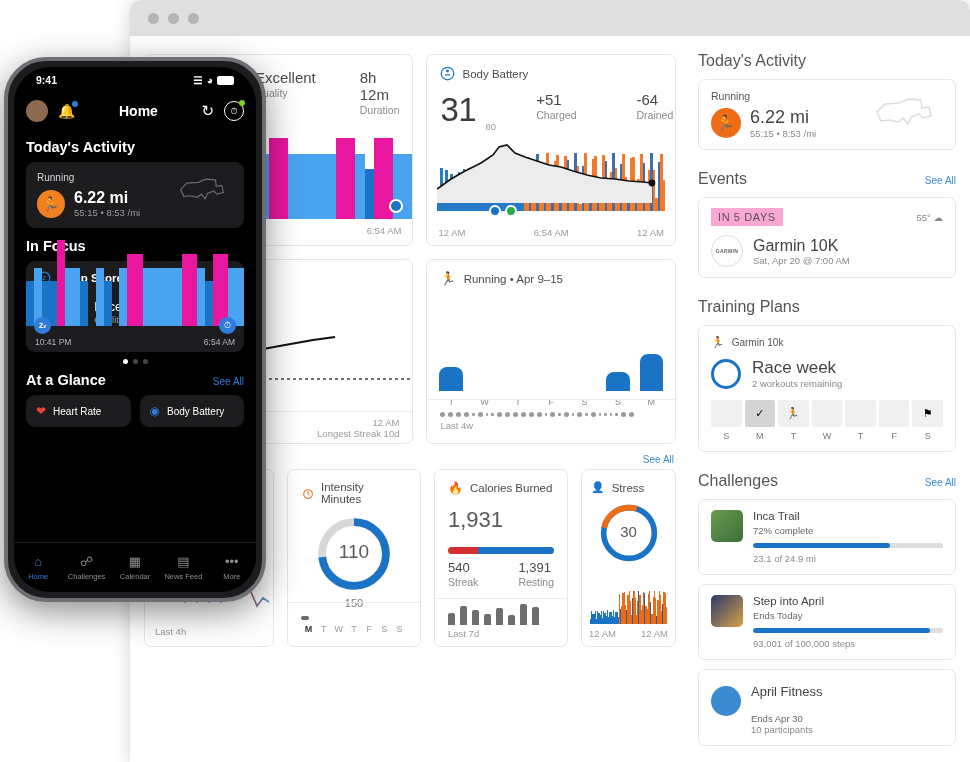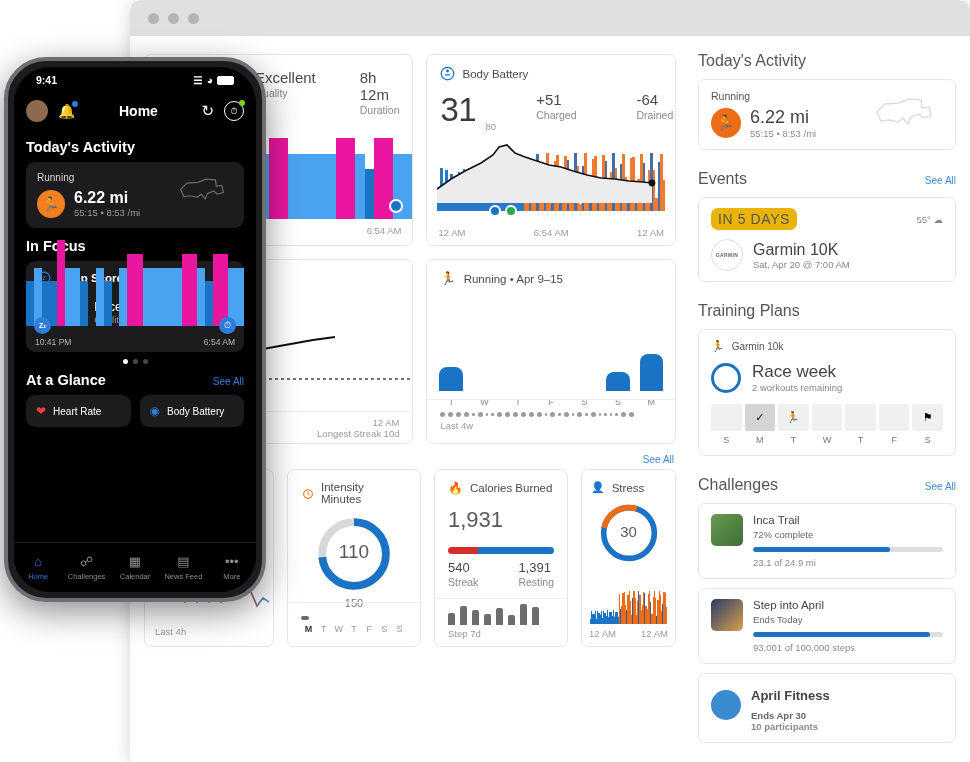--- a/index.html
+++ b/index.html
@@ -74,22 +74,22 @@
 
   
   .side-h {
     font-size: 16px; color: #555; font-weight: 400;
     display: flex; justify-content: space-between; align-items: baseline;
   }
   .see-all { font-size: 10px; color: #3b8bd0; cursor: pointer; }
   .s-card { background:#fff; border:1px solid #e6e6e6; border-radius:7px; margin-top:9px; }
 
   .badge {
-    background: #eab308; color: #555; font-size: 14px; letter-spacing: .6px;
-    padding: 3px 7px; border-radius: 7px; display: inline-block;
+    background: #f9a8d4; color: #555; font-size: 11px; letter-spacing: .6px;
+    padding: 3px 7px; border-radius: 1px; display: inline-block;
   }
   .prog-track { height: 5px; background: #dedede; border-radius: 3px; overflow: hidden; }
   .prog-fill { height: 100%; background: #1a73c4; border-radius: 3px; }
 
   
   .weekstrip { display: flex; gap: 3px; }
   .wk-cell { flex:1; height: 27px; background: #f0f0f0; border-radius:2px;
              display:flex; align-items:center; justify-content:center; font-size:11px; }
   .wk-lbl { flex:1; text-align:center; font-size:9px; color:#777; padding-top:4px; }
 
@@ -502,21 +502,21 @@
             <div id="calBars" style="display:flex;gap:5px;align-items:flex-end;height:18px;margin-bottom:3px">
                 <div style="width: 7px; height: 11.8px; background: rgb(109, 109, 109); border-radius: 2px 2px 0px 0px;"></div>
                 <div style="width: 7px; height: 18.4px; background: rgb(109, 109, 109); border-radius: 2px 2px 0px 0px;"></div>
                 <div style="width: 7px; height: 14.44px; background: rgb(109, 109, 109); border-radius: 2px 2px 0px 0px;"></div>
                 <div style="width: 7px; height: 10.92px; background: rgb(109, 109, 109); border-radius: 2px 2px 0px 0px;"></div>
                 <div style="width: 7px; height: 16.64px; background: rgb(109, 109, 109); border-radius: 2px 2px 0px 0px;"></div>
                 <div style="width: 7px; height: 9.6px; background: rgb(109, 109, 109); border-radius: 2px 2px 0px 0px;"></div>
                 <div style="width: 7px; height: 20.16px; background: rgb(109, 109, 109); border-radius: 2px 2px 0px 0px;"></div>
                 <div style="width: 7px; height: 17.52px; background: rgb(109, 109, 109); border-radius: 2px 2px 0px 0px;"></div>
               </div>
-            <span class="axis">Step 7d</span>
+            <span class="axis">Last 7d</span>
           </div>
         </div>
 
         <div class="card bcard" style="flex:0 0 95px">
           <div class="card-head" style="padding:11px 9px 0 9px">
             <span style="font-size:11px;color:#ef6c16">👤</span>
             <span class="ttl">Stress</span>
           </div>
           <div class="ring-wrap" style="margin-top:8px">
             <svg width="62" height="62" viewBox="0 0 44 44">
@@ -698,23 +698,23 @@
               <div style="font-size: 11.5px; color: rgb(68, 68, 68);">Step into April</div>
               <div style="font-size: 9.5px; color: rgb(102, 102, 102); margin-top: 3px;">Ends Today</div>
               <div class="prog-track" style="margin: 7px 0px 5px;">
                 <div class="prog-fill" style="width: 93%;"></div>
               </div>
               <div style="font-size: 9.5px; color: rgb(138, 138, 138);">93,001 of 100,000 steps</div>
             </div>
           </div>
           <div class="s-card" style="padding: 10px 12px; display: flex; gap: 10px; align-items: flex-start;">
             <div style="width: 30px; height: 30px; flex: 0 0 auto; background: rgb(59, 139, 208); border-radius: 50%; margin-top: 6px;"></div>
-            <div style="flex: 1 1 0%; min-width: 0px; font-weight: bold;">
+            <div style="flex: 1 1 0%; min-width: 0px;">
               <div style="font-size: 13px; color: rgb(68, 68, 68); padding-top: 4px;">April Fitness</div>
-              <div style="font-size: 9.5px; color: rgb(102, 102, 102); margin-top: 7px;">Ends Apr 30</div>
+              <div style="font-size: 9.5px; color: rgb(102, 102, 102); margin-top: 14px;">Ends Apr 30</div>
               <div style="font-size: 9.5px; color: rgb(138, 138, 138);">10 participants</div>
             </div>
           </div>
         </div>
     </div>
   </div>
 </div>
 
 <div class="phone">
   <div class="phone-screen">

